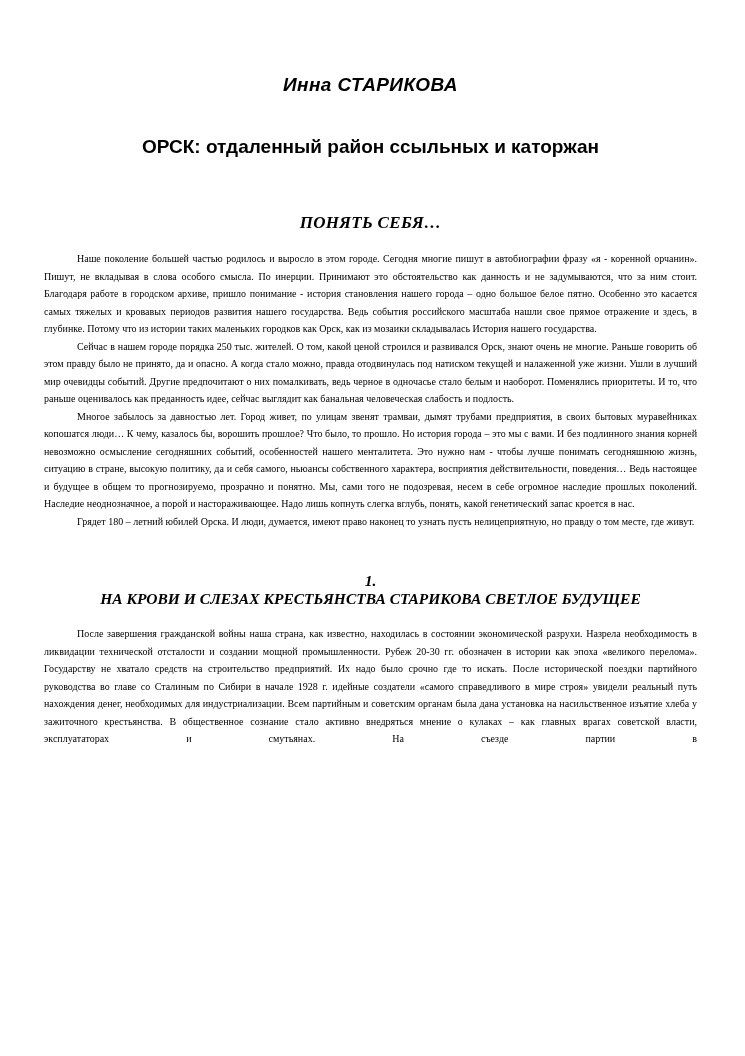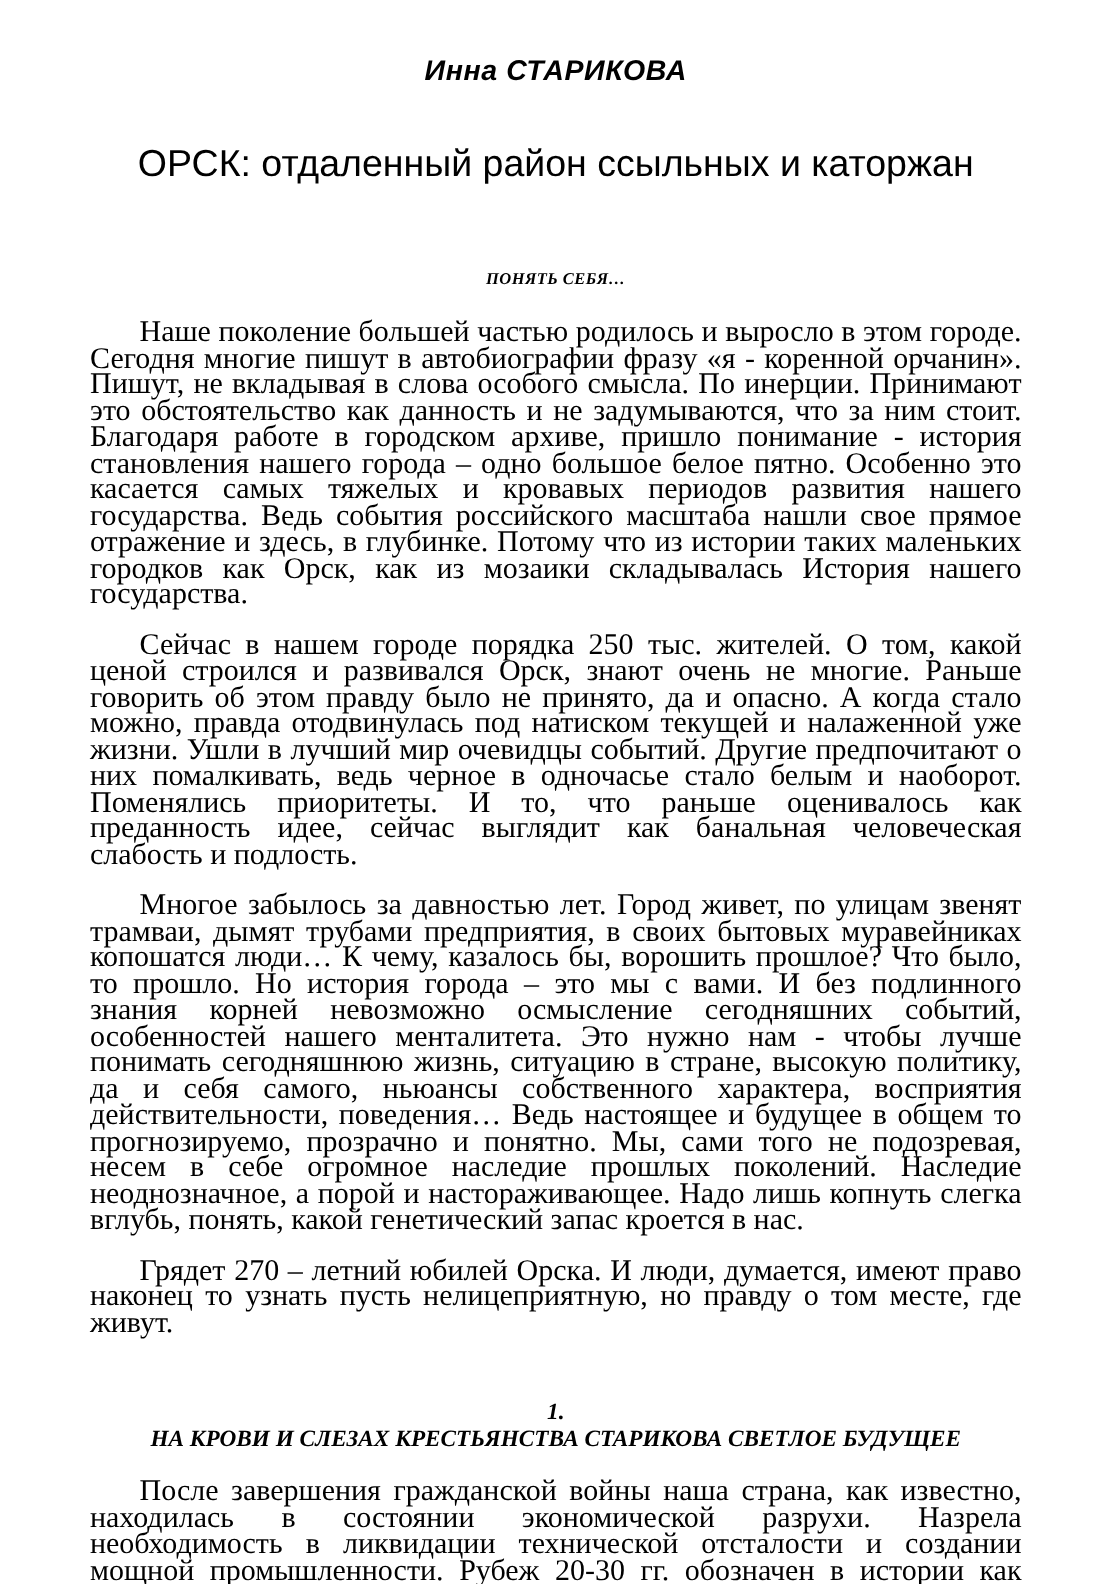--- a/index.html
+++ b/index.html
@@ -7,57 +7,57 @@
     padding: 0;
     background: #ffffff;
   }
   .page {
     position: relative;
     width: 745px;
     height: 1056px;
     margin: 0 auto;
     background: #ffffff;
     box-sizing: border-box;
-    padding: 37px 48px 0 44px;
+    padding: 74px 48px 0 44px;
     color: #000000;
     font-family: "Liberation Serif", "DejaVu Serif", serif;
     overflow: hidden;
   }
   .author {
     margin: 0;
     text-align: center;
     font-family: "Liberation Sans", "DejaVu Sans", sans-serif;
     font-weight: bold;
     font-style: italic;
     font-size: 19px;
     line-height: 22px;
     letter-spacing: 0.4px;
   }
   .doc-title {
     margin: 38px 0 0 0;
     text-align: center;
     font-family: "Liberation Sans", "DejaVu Sans", sans-serif;
-    font-weight: normal;
+    font-weight: bold;
     font-style: normal;
-    font-size: 25px;
+    font-size: 19px;
     line-height: 25px;
   }
   .intro-heading {
     margin: 55px 0 18px 0;
     text-align: center;
     font-family: "Liberation Serif", "DejaVu Serif", serif;
     font-weight: bold;
     font-style: italic;
-    font-size: 11px;
+    font-size: 17px;
     line-height: 18px;
     letter-spacing: 0.3px;
   }
   .body-par {
-    margin: 16px;
-    font-size: 20px;
+    margin: 0;
+    font-size: 10px;
     line-height: 17.5px;
     text-align: justify;
     text-indent: 33px;
   }
   .body-par.continues {
     text-align-last: justify;
     font-family: Liberation Serif, serif;
   }
   .chapter-head {
     margin: 42px 0 18px 0;
@@ -82,21 +82,21 @@
   <h1 class="doc-title">ОРСК: отдаленный район ссыльных и каторжан</h1>
 
   <h2 class="intro-heading">ПОНЯТЬ СЕБЯ…</h2>
 
   <p class="body-par">Наше поколение большей частью родилось и выросло в этом городе. Сегодня  многие пишут в автобиографии фразу  «я - коренной орчанин». Пишут, не вкладывая в слова особого смысла. По инерции. Принимают  это обстоятельство как данность и не задумываются, что за ним стоит. Благодаря работе в городском архиве, пришло понимание - история становления нашего города – одно большое белое пятно. Особенно это касается самых тяжелых и кровавых периодов развития нашего государства. Ведь события российского масштаба нашли свое прямое отражение и здесь, в глубинке. Потому что из истории таких маленьких городков как Орск, как из мозаики складывалась История нашего государства.</p>
 
   <p class="body-par">Сейчас в нашем городе порядка 250 тыс. жителей. О том, какой ценой строился и развивался Орск, знают очень не многие. Раньше говорить об этом правду было не принято, да и опасно. А когда стало можно, правда отодвинулась под натиском текущей  и налаженной уже жизни. Ушли в лучший мир очевидцы событий. Другие предпочитают о них помалкивать, ведь черное в одночасье стало белым и наоборот. Поменялись приоритеты. И то, что раньше оценивалось  как преданность идее, сейчас выглядит как банальная человеческая слабость и подлость.</p>
 
   <p class="body-par">Многое забылось за давностью лет.  Город живет, по улицам звенят трамваи, дымят трубами предприятия, в своих бытовых муравейниках копошатся люди… К чему, казалось бы, ворошить прошлое? Что было, то прошло.  Но история города – это мы с вами. И без подлинного знания  корней невозможно осмысление сегодняшних событий, особенностей нашего менталитета.  Это нужно нам -  чтобы лучше понимать сегодняшнюю жизнь, ситуацию в стране, высокую политику, да и себя самого, ньюансы собственного характера, восприятия действительности, поведения…  Ведь настоящее и будущее в общем то прогнозируемо, прозрачно и понятно.  Мы, сами того не подозревая, несем в себе огромное наследие прошлых поколений.  Наследие неоднозначное, а порой и настораживающее. Надо лишь копнуть слегка вглубь, понять, какой генетический запас кроется в нас.</p>
 
-  <p class="body-par">Грядет 270 – летний юбилей Орска. И люди, думается, имеют право наконец то узнать пусть нелицеприятную, но правду о том месте, где живут.</p>
+  <p class="body-par">Грядет 180 – летний юбилей Орска. И люди, думается, имеют право наконец то узнать пусть нелицеприятную, но правду о том месте, где живут.</p>
 
   <div class="chapter-head">
     <div class="num">1.</div>
     <div class="head">НА КРОВИ И СЛЕЗАХ КРЕСТЬЯНСТВА СТАРИКОВА СВЕТЛОЕ БУДУЩЕЕ</div>
   </div>
 
   <p class="body-par continues">После завершения гражданской войны наша страна, как известно, находилась в состоянии экономической разрухи. Назрела необходимость в ликвидации технической отсталости и создании мощной промышленности. Рубеж 20-30 гг. обозначен в истории как эпоха «великого перелома». Государству не хватало средств на строительство предприятий. Их надо было срочно где то искать. После исторической поездки  партийного руководства во главе со Сталиным по Сибири в начале 1928 г. идейные создатели «самого справедливого в мире строя» увидели реальный путь нахождения денег, необходимых для индустриализации. Всем партийным и советским органам была дана установка на насильственное изъятие хлеба у зажиточного крестьянства. В общественное сознание стало активно внедряться мнение о кулаках – как главных врагах советской власти, эксплуататорах и смутьянах. На съезде партии в</p>
 
 </div>
 

